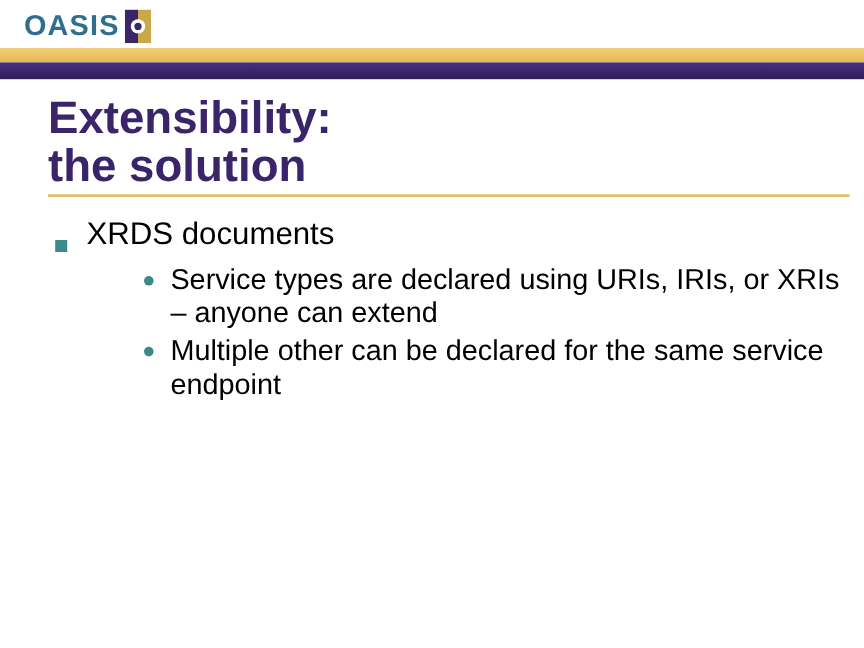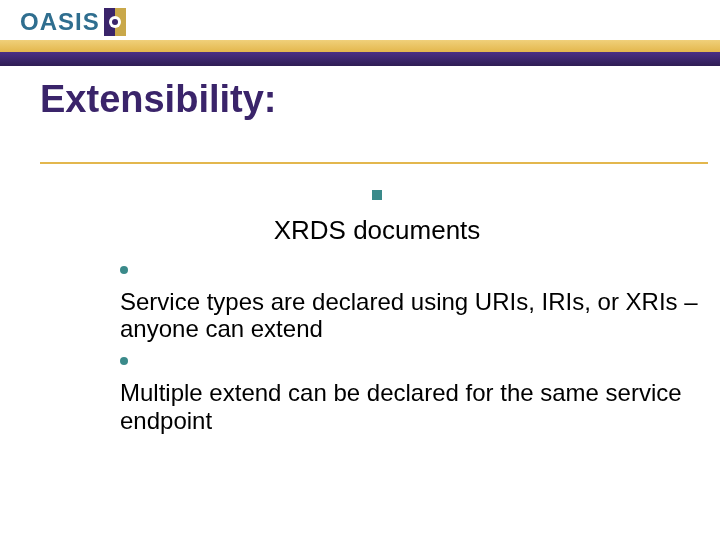--- a/index.html
+++ b/index.html
@@ -84,43 +84,41 @@
   .body {
     position: absolute;
     top: 180px;
     left: 46px;
     right: 40px;
     font-size: 26px;
     line-height: 1.15;
   }
   .lvl1 {
     display: flex;
-    align-items: center;
+    align-items: flex-end;
     gap: 16px;
     margin-bottom: 10px;
-    flex-direction: column;
   }
   .lvl1 .bullet-sq {
     width: 10px;
     height: 10px;
     background: #3a8a8a;
     margin-top: 10px;
     flex: 0 0 auto;
   }
   .sub-list {
     margin-top: 6px;
     margin-left: 74px;
     font-size: 24px;
   }
   .lvl2 {
     display: flex;
     align-items: flex-start;
     gap: 14px;
     margin-bottom: 4px;
-    flex-direction: column;
   }
   .lvl2 .bullet-dot {
     width: 8px;
     height: 8px;
     border-radius: 50%;
     background: #3a8a8a;
     margin-top: 10px;
     flex: 0 0 auto;
   }
   .lvl2 .txt {
@@ -141,33 +139,34 @@
     <svg class="logo-mark" viewBox="0 0 22 28">
       <rect x="0" y="0" width="11" height="28" fill="#3a246a"></rect>
       <rect x="11" y="0" width="11" height="28" fill="#c9a84a"></rect>
       <circle cx="11" cy="14" r="6" fill="#fff"></circle>
       <circle cx="11" cy="14" r="3" fill="#3a246a"></circle>
     </svg>
   </div>
 
   <div class="title">
     <span class="title-line">Extensibility:</span>
+    <span class="title-line">the solution</span>
   </div>
   <div class="title-rule"></div>
 
   <div class="body">
     <div class="lvl1">
       <span class="bullet-sq"></span>
       <span>XRDS documents</span>
     </div>
     <div class="sub-list">
       <div class="lvl2">
         <span class="bullet-dot"></span>
         <span class="txt">Service types are declared using URIs, IRIs, or XRIs – anyone can extend</span>
       </div>
       <div class="lvl2">
         <span class="bullet-dot"></span>
-        <span class="txt">Multiple extend can be declared for the same service endpoint</span>
+        <span class="txt">Multiple other can be declared for the same service endpoint</span>
       </div>
     </div>
   </div>
 
 </div>
 
 </body></html>

